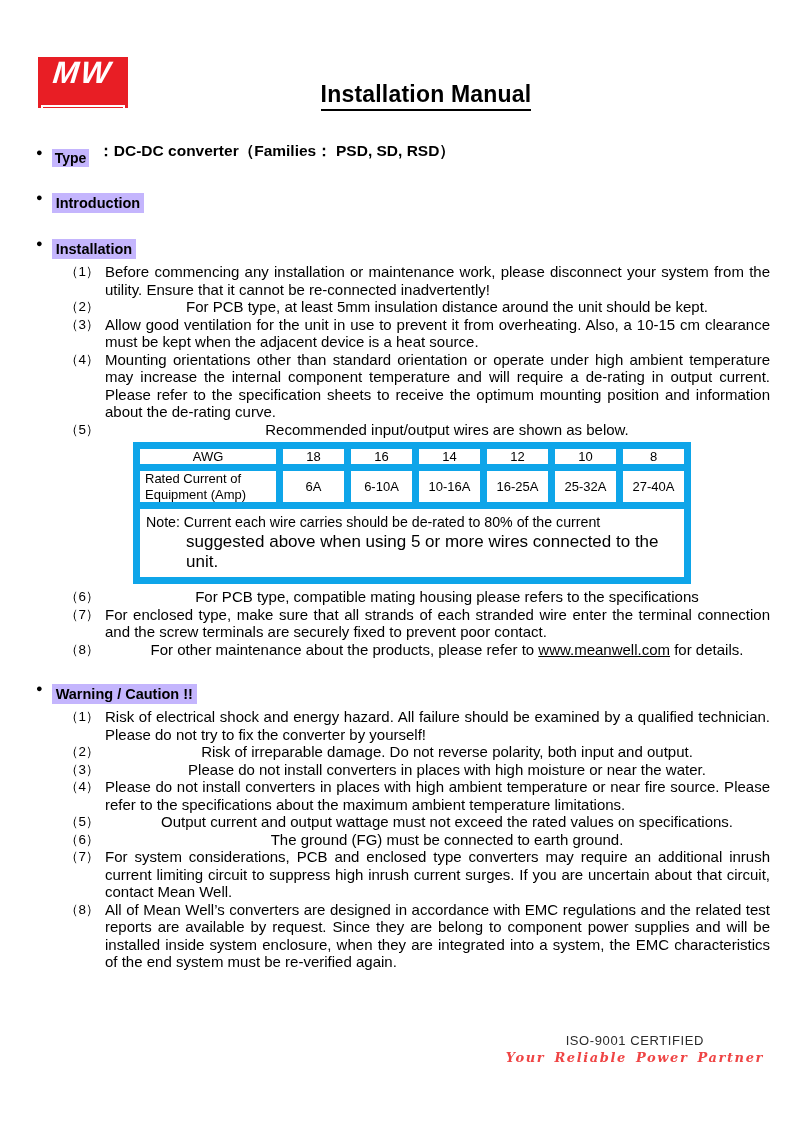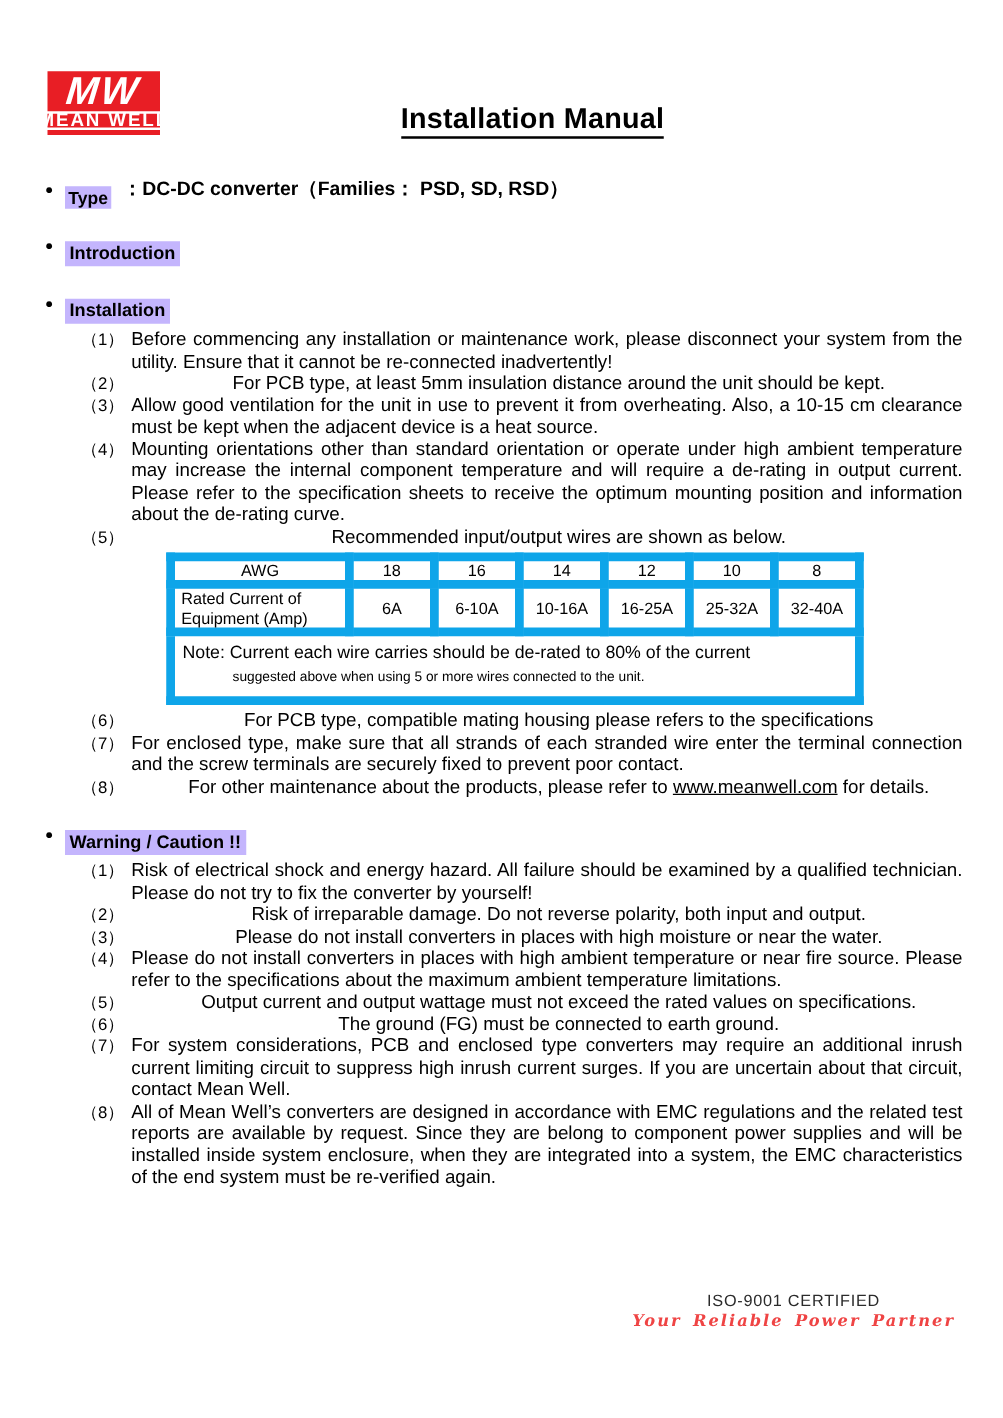--- a/index.html
+++ b/index.html
@@ -13,22 +13,22 @@
   .logo {
     position:absolute; left:38px; top:57px; width:90px; height:51px;
     background:#e81e25; display:flex; flex-direction:column; align-items:center;
     padding-top:1px;
   }
   .logo-mw {
     color:#fff; font-style:italic; font-weight:bold; font-size:31px; line-height:30px;
     letter-spacing:2px; transform:skewX(-6deg);
   }
   .logo-brand {
-    color:#fff; border:2px solid #fff; font-size:15px; font-weight:bold;
-    letter-spacing:1.5px; padding:0px 3px; line-height:11px; margin-top:1px;
+    color:#fff; border:2px solid #fff; font-size:10px; font-weight:bold;
+    letter-spacing:1.5px; padding:0px 3px; line-height:11px; margin-top:17px;
     white-space:nowrap;
   }
   .title-wrap { position:absolute; top:81px; left:0; right:0; text-align:center; transform:translateX(25px); }
   .title {
     display:inline-block; font-size:23px; font-weight:bold;
     border-bottom:2.5px solid #000; padding-bottom:1px; letter-spacing:0.2px;
   }
   
   .content { padding:0 32px 0 36px; }
   .bullet-row { display:flex; align-items:center; gap:9px; }
@@ -53,21 +53,21 @@
   .wire-table { border-collapse:collapse; margin:4px 0 4px 68px; table-layout:fixed; }
   .wire-table td { border:7px solid #0ea5e9; font-size:13px; text-align:center; padding:0 2px; }
   .wire-table .col-label { width:143px; }
   .wire-table .col-v { width:68px; }
   .wire-table .hrow td { height:20px; }
   .wire-table .drow td { height:35px; }
   .wire-table td.lbl { text-align:left; padding-left:5px; font-size:13px; line-height:15.5px; }
   .wire-table sup { font-size:9px; }
   .note-cell { text-align:left !important; padding:3px 4px 5px 6px !important; }
   .note-l1 { font-size:14.2px; line-height:20px; }
-  .note-l2 { font-size:11px; line-height:20px; padding-left:40px; }
+  .note-l2 { font-size:17px; line-height:20px; padding-left:40px; }
   
   .footer { position:absolute; top:1033px; right:38px; text-align:center; }
   .footer-cert { font-size:13px; letter-spacing:0.6px; color:#2b2b2b; }
   .footer-slogan {
     margin-top:2px; font-family:"DejaVu Serif", serif; font-style:italic; font-weight:bold;
     font-size:13px; letter-spacing:1.6px; color:#ef4444; word-spacing:3px;
   }
 </style>
 </head>
 <body>
@@ -137,21 +137,21 @@
               <td class="col-v">10</td>
               <td class="col-v">8</td>
             </tr>
             <tr class="drow">
               <td class="lbl">Rated Current of Equipment (Amp)</td>
               <td>6A</td>
               <td>6-10A</td>
               <td>10-16A</td>
               <td>16-25A</td>
               <td>25-32A</td>
-              <td>32-40A</td>
+              <td>27-40A</td>
             </tr>
             <tr>
               <td class="note-cell" colspan="7">
                 <div class="note-l1">Note: Current each wire carries should be de-rated to 80% of the current</div>
                 <div class="note-l2">suggested above when using 5 or more wires connected to the unit.</div>
               </td>
             </tr>
           </tbody>
         </table>
 

